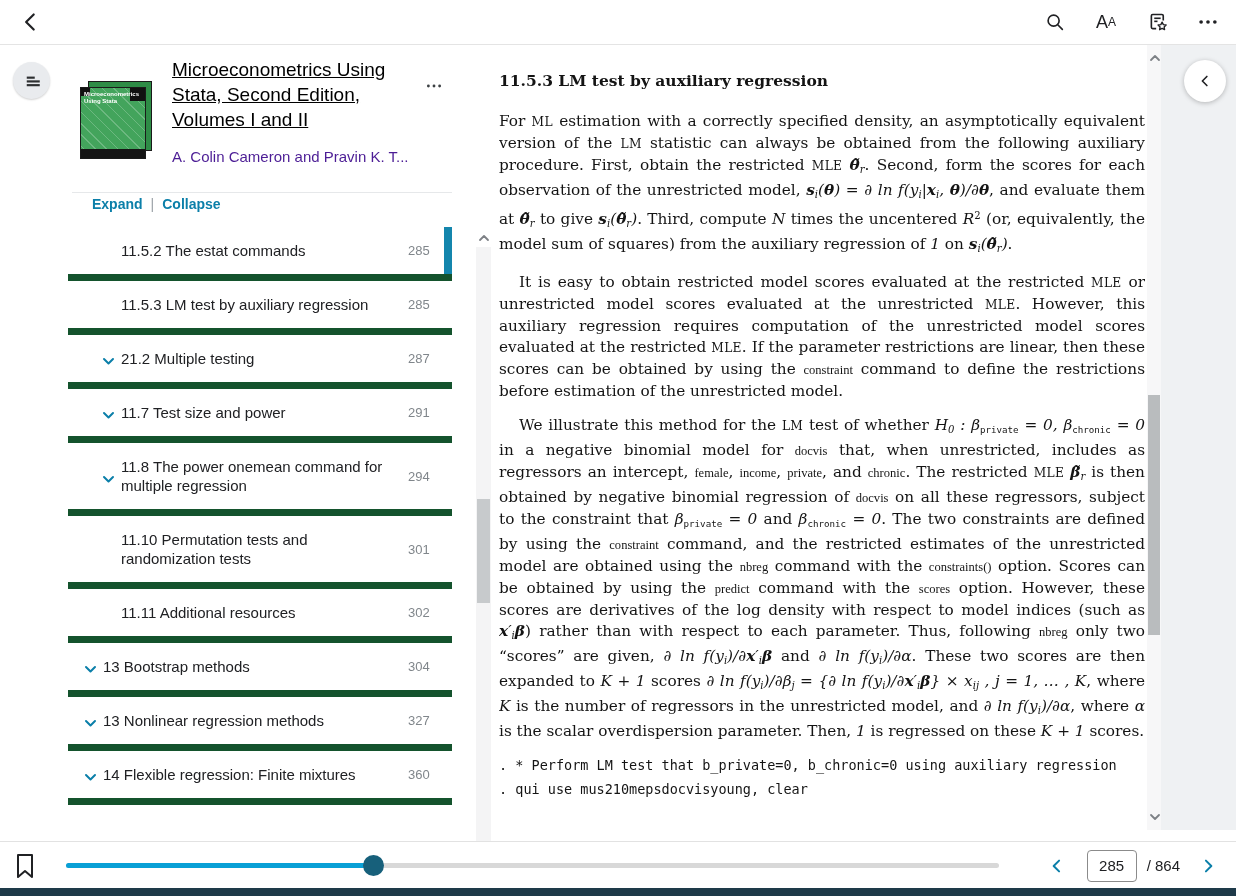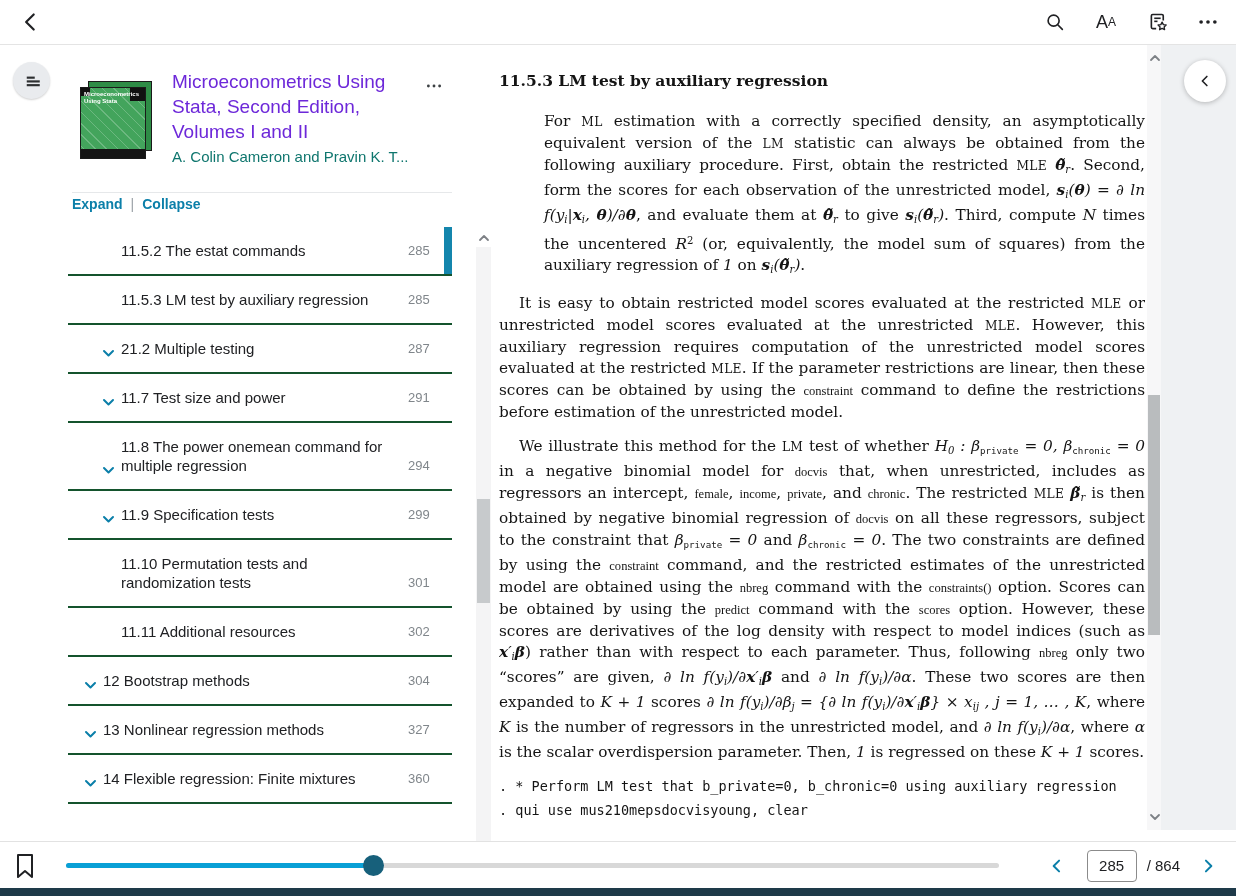--- a/index.html
+++ b/index.html
@@ -18,30 +18,30 @@
   .sidebar{position:absolute;left:0;top:45px;width:498px;height:795px;background:#fff;}
   .toc-btn{position:absolute;left:13px;top:17px;width:37px;height:37px;border-radius:50%;background:#e9ebee;box-shadow:0 1px 2px rgba(0,0,0,.18);display:flex;align-items:center;justify-content:center;cursor:pointer;}
   .book-cover{position:absolute;left:80px;top:36px;width:72px;height:78px;}
   .cover-back{position:absolute;right:0;top:0;width:62px;height:68px;background:#2e8c46;border:1px solid #1a1a1a;}
   .cover-front{position:absolute;left:0;bottom:0;width:64px;height:70px;background:#43a45c;border:1px solid #1a1a1a;
     background-image:repeating-linear-gradient(45deg,rgba(255,255,255,.22) 0 1px,transparent 1px 8px);}
   .cover-front::before{content:"";position:absolute;top:0;right:0;width:15px;height:13px;background:#111;}
   .cover-front::after{content:"";position:absolute;bottom:0;left:0;right:0;height:9px;background:#141414;}
   .cover-corner{position:absolute;top:0;left:0;width:9px;height:8px;background:#111;}
   .cover-title{position:absolute;top:3px;left:3px;width:42px;font-size:6px;line-height:7px;color:#fff;font-weight:bold;}
-  .book-title{position:absolute;left:172px;top:24px;width:258px;font-size:19px;line-height:25px;color:#6d28d9;}
+  .book-title{position:absolute;left:172px;top:12px;width:258px;font-size:19px;line-height:25px;color:#000000;text-decoration:underline;}
   .book-menu{position:absolute;left:422px;top:29px;width:24px;height:24px;display:flex;align-items:center;justify-content:center;cursor:pointer;}
-  .book-author{position:absolute;left:172px;top:103px;width:274px;font-size:15px;color:#0f766e;white-space:nowrap;overflow:hidden;}
+  .book-author{position:absolute;left:172px;top:103px;width:274px;font-size:15px;color:#4c1d95;white-space:nowrap;overflow:hidden;}
   .hdr-divider{position:absolute;left:72px;top:147px;width:380px;height:1px;background:#e6e8ea;}
-  .expand-row{position:absolute;left:72px;top:151px;font-size:14px;font-weight:bold;}
+  .expand-row{position:absolute;left:92px;top:151px;font-size:14px;font-weight:bold;}
   .toc-link{color:#0b7fa9;cursor:pointer;}
   .toc-sep{color:#9aa0a6;font-weight:normal;margin:0 8px;}
 
   .toc-list{position:absolute;left:68px;top:182px;width:384px;height:603px;overflow:hidden;}
-  .toc-row{position:relative;display:flex;align-items:flex-end;min-height:48px;box-sizing:border-box;padding:14px 0;border-bottom:2px solid #14532d;cursor:pointer;}
+  .toc-row{position:relative;display:flex;align-items:center;min-height:48px;box-sizing:border-box;padding:14px 0;border-bottom:7px solid #14532d;cursor:pointer;}
   .toc-chevron{width:26px;display:flex;justify-content:center;margin-top:6px;flex:0 0 26px;}
   .toc-chevron.hidden{visibility:hidden;}
   .lvl2 .toc-chevron{margin-left:27px;}
   .lvl1 .toc-chevron{margin-left:9px;}
   .toc-label{flex:1;font-size:15px;line-height:19px;color:#202124;padding-right:12px;}
   .toc-page{flex:0 0 auto;width:44px;font-size:13px;line-height:19px;color:#80868b;}
   .toc-current-bar{display:none;}
   .toc-row.current .toc-current-bar{display:block;position:absolute;right:0;top:0;bottom:0;width:8px;background:#1486ad;}
 
   .sb-scroll{position:absolute;left:476px;top:182px;width:15px;height:648px;}
@@ -49,21 +49,21 @@
   .sb-thumb{position:absolute;left:1px;top:272px;width:13px;height:104px;background:#c7cacc;cursor:grab;}
   .scroll-arrow{position:absolute;left:1px;width:14px;height:14px;display:flex;align-items:center;justify-content:center;cursor:pointer;}
   .sb-up{top:4px;}
   .sb-down{top:634px;}
 
   
   .content{position:absolute;left:499px;top:45px;width:646px;height:785px;overflow:hidden;background:#fff;
     font-family:"DejaVu Serif","Liberation Serif",serif;color:#141414;}
   .reader-heading{padding-top:26px;font-size:15.5px;font-weight:bold;font-family:"DejaVu Serif","Liberation Serif",serif;}
   .para{font-size:15.3px;line-height:21px;text-align:justify;margin-top:13px;}
-  .para.first{margin-top:21px;margin-left:45px;}
+  .para.first{margin-top:21px;}
   .para.indent{text-indent:20px;}
   .we-have{margin-top:13px;font-size:15.3px;text-indent:20px;}
   .codeblock{margin-top:11px;font-family:"DejaVu Sans Mono",monospace;font-size:13.5px;color:#141414;}
   .code-line{height:24px;line-height:24px;white-space:pre;}
 
   .seg-t{}
   .seg-sc{font-size:.8em;letter-spacing:.3px;}
   .seg-c{font-family:Liberation Serif, serif;font-size:.82em;}
   .seg-m{font-style:italic;}
   .seg-mb{font-style:italic;font-weight:bold;}
@@ -216,30 +216,20 @@
     <span class="toc-chevron">
       <svg width="13" height="9" viewBox="0 0 13 9">
               <polyline points="2,2 6.5,6.5 11,2" fill="none" stroke="#0b7fa9" stroke-width="2" stroke-linecap="round" stroke-linejoin="round"></polyline>
             </svg>
     </span>
     <span class="toc-label">11.8 The power onemean command for multiple regression</span>
     <span class="toc-page">294</span>
 
   </div>
 
-  <div class="toc-row lvl2">
-    <span class="toc-chevron">
-      <svg width="13" height="9" viewBox="0 0 13 9">
-              <polyline points="2,2 6.5,6.5 11,2" fill="none" stroke="#0b7fa9" stroke-width="2" stroke-linecap="round" stroke-linejoin="round"></polyline>
-            </svg>
-    </span>
-    <span class="toc-label">11.9 Specification tests</span>
-    <span class="toc-page">299</span>
-
-  </div>
 
   <div class="toc-row lvl2">
     <span class="toc-chevron hidden">
       <svg width="13" height="9" viewBox="0 0 13 9">
               <polyline points="2,2 6.5,6.5 11,2" fill="none" stroke="#0b7fa9" stroke-width="2" stroke-linecap="round" stroke-linejoin="round"></polyline>
             </svg>
     </span>
     <span class="toc-label">11.10 Permutation tests and randomization tests</span>
     <span class="toc-page">301</span>
 
@@ -256,21 +246,21 @@
 
   </div>
 
 
   <div class="toc-row lvl1">
     <span class="toc-chevron">
       <svg width="13" height="9" viewBox="0 0 13 9">
               <polyline points="2,2 6.5,6.5 11,2" fill="none" stroke="#0b7fa9" stroke-width="2" stroke-linecap="round" stroke-linejoin="round"></polyline>
             </svg>
     </span>
-    <span class="toc-label">12 Bootstrap methods</span>
+    <span class="toc-label">13 Bootstrap methods</span>
     <span class="toc-page">304</span>
 
   </div>
 
   <div class="toc-row lvl1">
     <span class="toc-chevron">
       <svg width="13" height="9" viewBox="0 0 13 9">
               <polyline points="2,2 6.5,6.5 11,2" fill="none" stroke="#0b7fa9" stroke-width="2" stroke-linecap="round" stroke-linejoin="round"></polyline>
             </svg>
     </span>

